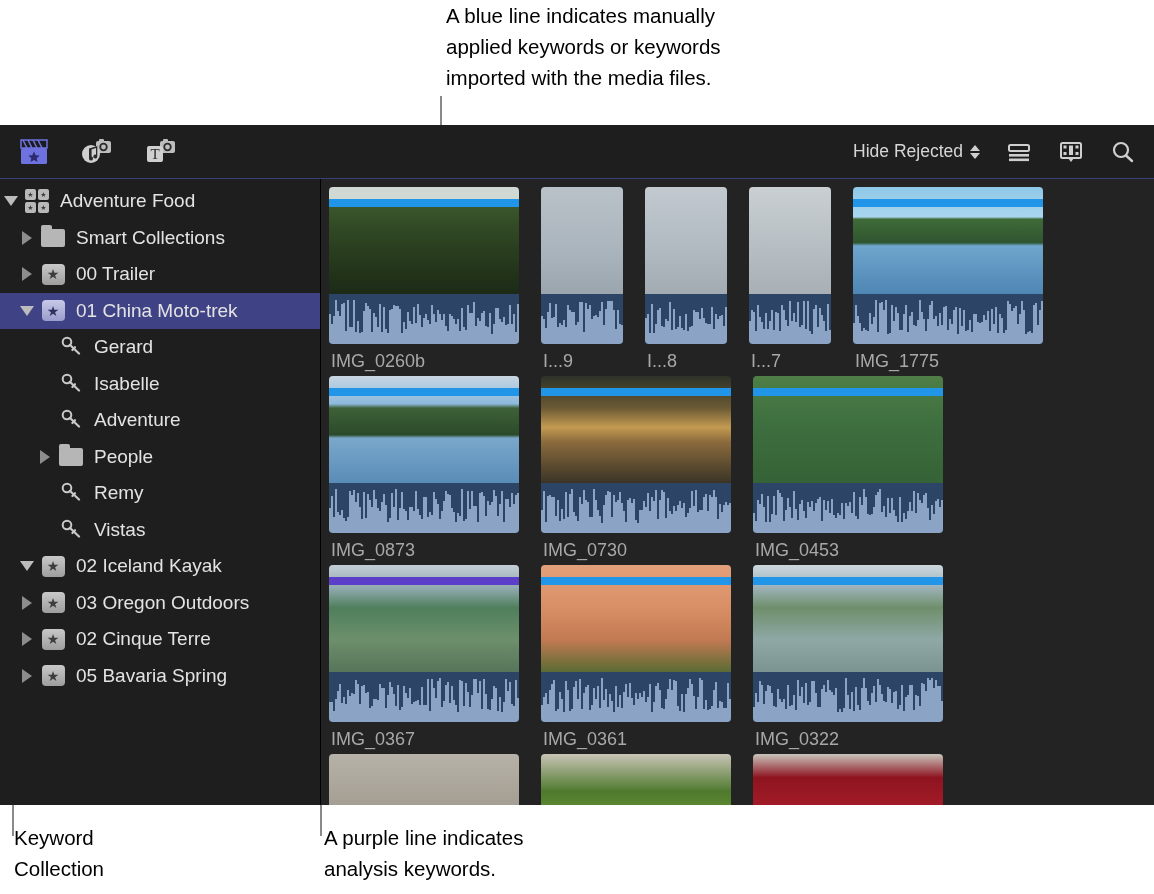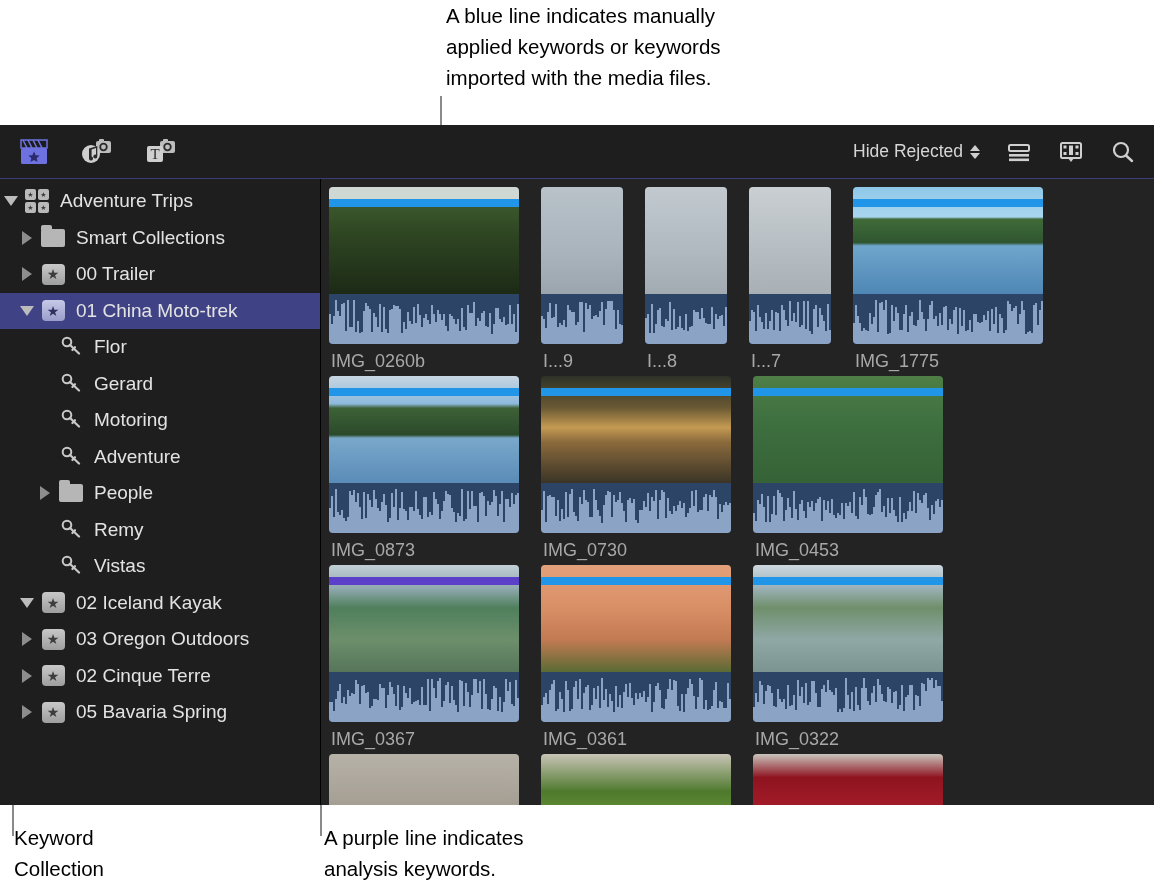--- a/index.html
+++ b/index.html
@@ -213,21 +213,21 @@
               <span class="tri down"></span>
             </span>
             <span class="ico">
               <span class="lib-ico">
                 <span>★</span>
                 <span>★</span>
                 <span>★</span>
                 <span>★</span>
               </span>
             </span>
-            <span class="lbl">Adventure Trips</span>
+            <span class="lbl">Adventure Food</span>
           </div>
           <div class="row indent1">
             <span class="disc">
               <span class="tri right"></span>
             </span>
             <span class="ico">
               <span class="fold-ico"></span>
             </span>
             <span class="lbl">Smart Collections</span>
           </div>
@@ -251,43 +251,32 @@
           </div>
           <div class="row indent2">
             <span class="disc"></span>
             <span class="ico">
               <span class="key-ico"><svg width="21" height="19" viewBox="0 0 21 19">
                   <circle cx="6" cy="6" r="4.3" fill="none" stroke="#c9c9c9" stroke-width="2"></circle>
                   <line x1="8.8" y1="8.8" x2="18" y2="17.5" stroke="#c9c9c9" stroke-width="2.2" stroke-linecap="round"></line>
                   <line x1="14" y1="11.2" x2="11.4" y2="14" stroke="#c9c9c9" stroke-width="2.2" stroke-linecap="round"></line>
                 </svg></span>
             </span>
-            <span class="lbl">Flor</span>
+            <span class="lbl">Gerard</span>
           </div>
           <div class="row indent2">
             <span class="disc"></span>
             <span class="ico">
               <span class="key-ico"><svg width="21" height="19" viewBox="0 0 21 19">
                   <circle cx="6" cy="6" r="4.3" fill="none" stroke="#c9c9c9" stroke-width="2"></circle>
                   <line x1="8.8" y1="8.8" x2="18" y2="17.5" stroke="#c9c9c9" stroke-width="2.2" stroke-linecap="round"></line>
                   <line x1="14" y1="11.2" x2="11.4" y2="14" stroke="#c9c9c9" stroke-width="2.2" stroke-linecap="round"></line>
                 </svg></span>
             </span>
-            <span class="lbl">Gerard</span>
-          </div>
-          <div class="row indent2">
-            <span class="disc"></span>
-            <span class="ico">
-              <span class="key-ico"><svg width="21" height="19" viewBox="0 0 21 19">
-                  <circle cx="6" cy="6" r="4.3" fill="none" stroke="#c9c9c9" stroke-width="2"></circle>
-                  <line x1="8.8" y1="8.8" x2="18" y2="17.5" stroke="#c9c9c9" stroke-width="2.2" stroke-linecap="round"></line>
-                  <line x1="14" y1="11.2" x2="11.4" y2="14" stroke="#c9c9c9" stroke-width="2.2" stroke-linecap="round"></line>
-                </svg></span>
-            </span>
-            <span class="lbl">Motoring</span>
+            <span class="lbl">Isabelle</span>
           </div>
           <div class="row indent2">
             <span class="disc"></span>
             <span class="ico">
               <span class="key-ico"><svg width="21" height="19" viewBox="0 0 21 19">
                   <circle cx="6" cy="6" r="4.3" fill="none" stroke="#c9c9c9" stroke-width="2"></circle>
                   <line x1="8.8" y1="8.8" x2="18" y2="17.5" stroke="#c9c9c9" stroke-width="2.2" stroke-linecap="round"></line>
                   <line x1="14" y1="11.2" x2="11.4" y2="14" stroke="#c9c9c9" stroke-width="2.2" stroke-linecap="round"></line>
                 </svg></span>
             </span>

